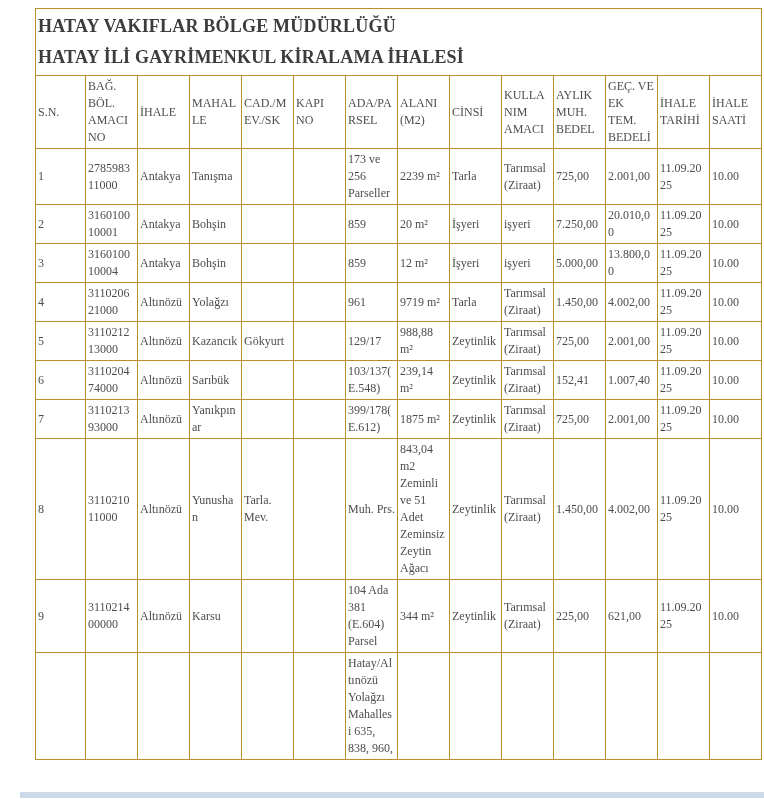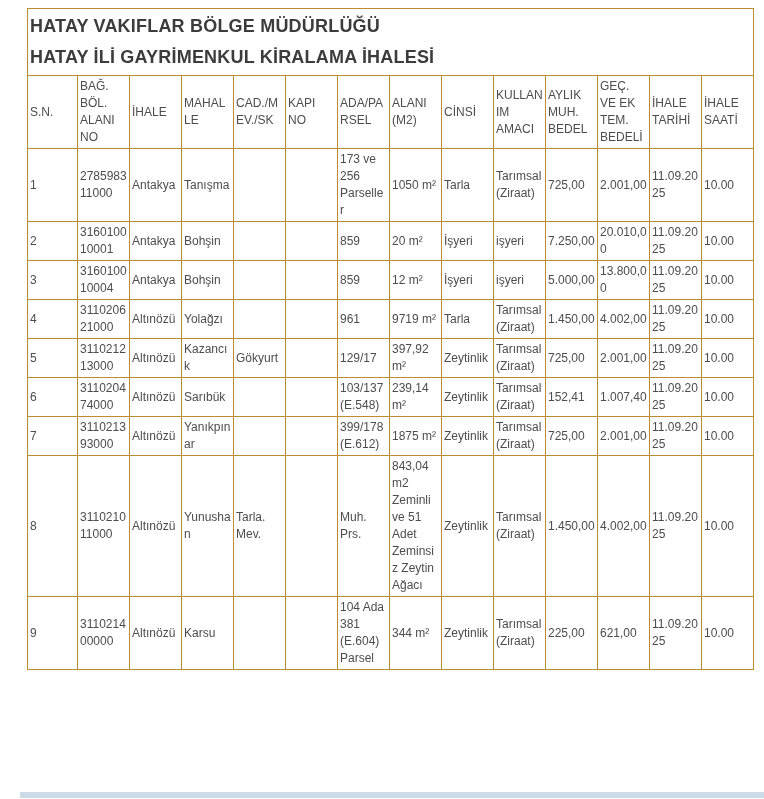--- a/index.html
+++ b/index.html
@@ -9,21 +9,21 @@
     --track:#cddae8;
   }
   *{box-sizing:border-box;}
   html,body{margin:0;padding:0;}
   body{
     width:764px;height:799px;overflow:hidden;position:relative;
     background:#ffffff;
     font-family:"Liberation Sans","DejaVu Sans",sans-serif;
     color:var(--cell-text);
   }
-  .page-wrap{position:absolute;left:27px;top:8px;}
+  .page-wrap{position:absolute;left:35px;top:8px;font-family:Liberation Serif, serif;}
   table.ihale{
     border-collapse:collapse;
     table-layout:fixed;
     width:726px;
     background:#ffffff;
   }
   table.ihale th, table.ihale td{
     border:1px solid var(--border);
     font-size:12px;
     line-height:17px;
@@ -76,21 +76,21 @@
     </colgroup>
     <thead>
       <tr>
         <td class="title-cell" colspan="14">
           <div class="title-line">HATAY VAKIFLAR BÖLGE MÜDÜRLÜĞÜ</div>
           <div class="title-line">HATAY İLİ GAYRİMENKUL KİRALAMA İHALESİ</div>
         </td>
       </tr>
       <tr>
         <th>S.N.</th>
-        <th>BAĞ. BÖL. ALANI NO</th>
+        <th>BAĞ. BÖL. AMACI NO</th>
         <th>İHALE</th>
         <th>MAHALLE</th>
         <th>CAD./MEV./SK</th>
         <th>KAPI NO</th>
         <th>ADA/PARSEL</th>
         <th>ALANI (M2)</th>
         <th>CİNSİ</th>
         <th>KULLANIM AMACI</th>
         <th>AYLIK MUH. BEDEL</th>
         <th>GEÇ. VE EK TEM. BEDELİ</th>
@@ -100,21 +100,21 @@
     </thead>
     <tbody>
         <tr>
           <td>1</td>
           <td>278598311000</td>
           <td>Antakya</td>
           <td>Tanışma</td>
           <td></td>
           <td></td>
           <td>173 ve 256 Parseller</td>
-          <td>1050 m²</td>
+          <td>2239 m²</td>
           <td>Tarla</td>
           <td>Tarımsal (Ziraat)</td>
           <td>725,00</td>
           <td>2.001,00</td>
           <td>11.09.2025</td>
           <td>10.00</td>
         </tr>
         <tr>
           <td>2</td>
           <td>316010010001</td>
@@ -164,21 +164,21 @@
           <td>10.00</td>
         </tr>
         <tr>
           <td>5</td>
           <td>311021213000</td>
           <td>Altınözü</td>
           <td>Kazancık</td>
           <td>Gökyurt</td>
           <td></td>
           <td>129/17</td>
-          <td>397,92 m²</td>
+          <td>988,88 m²</td>
           <td>Zeytinlik</td>
           <td>Tarımsal (Ziraat)</td>
           <td>725,00</td>
           <td>2.001,00</td>
           <td>11.09.2025</td>
           <td>10.00</td>
         </tr>
         <tr>
           <td>6</td>
           <td>311020474000</td>
@@ -235,18 +235,34 @@
           <td></td>
           <td></td>
           <td>104 Ada 381 (E.604) Parsel</td>
           <td>344 m²</td>
           <td>Zeytinlik</td>
           <td>Tarımsal (Ziraat)</td>
           <td>225,00</td>
           <td>621,00</td>
           <td>11.09.2025</td>
           <td>10.00</td>
+        </tr>
+        <tr>
+          <td></td>
+          <td></td>
+          <td></td>
+          <td></td>
+          <td></td>
+          <td></td>
+          <td>Hatay/Altınözü Yolağzı Mahallesi 635, 838, 960,</td>
+          <td></td>
+          <td></td>
+          <td></td>
+          <td></td>
+          <td></td>
+          <td></td>
+          <td></td>
         </tr>
       </tbody>
   </table>
 </div>
 
 <div class="hscrollbar"></div>
 
 </body></html>

